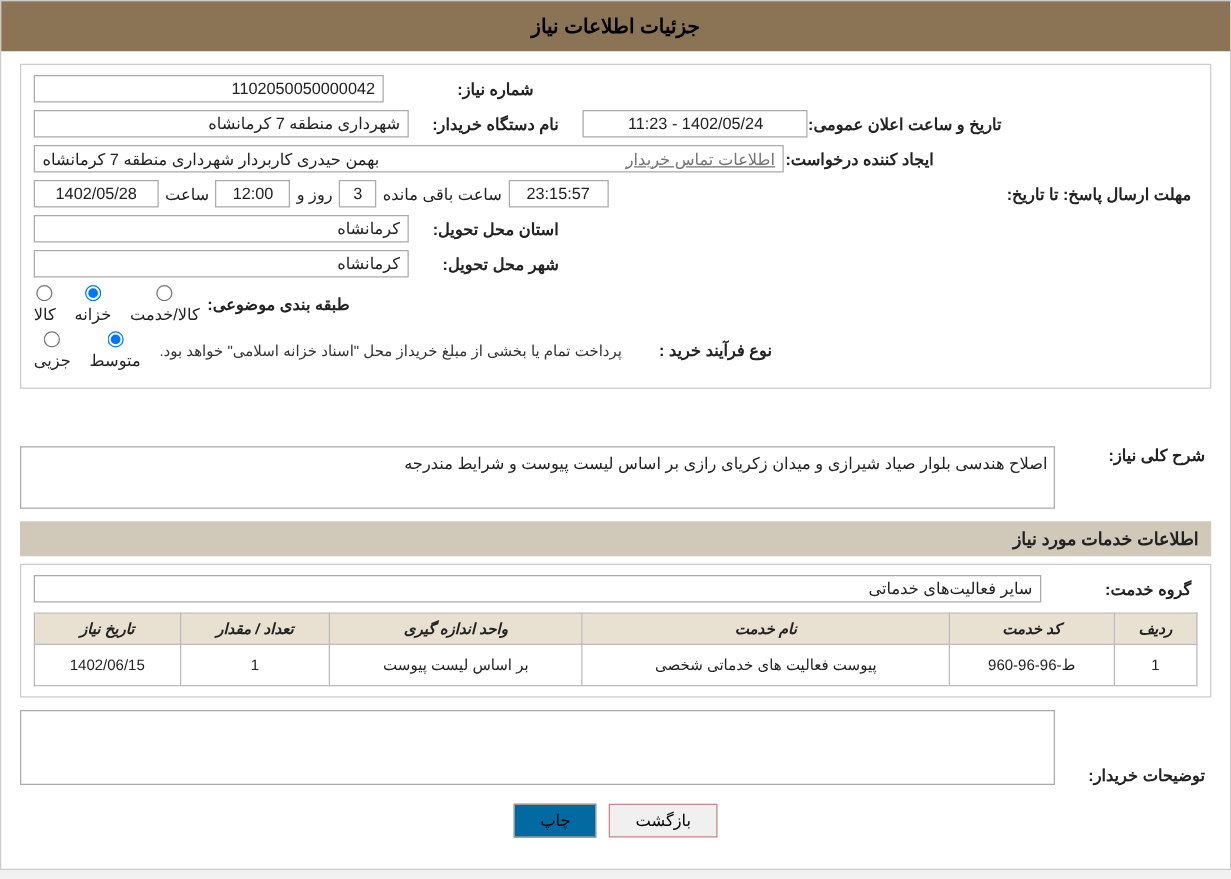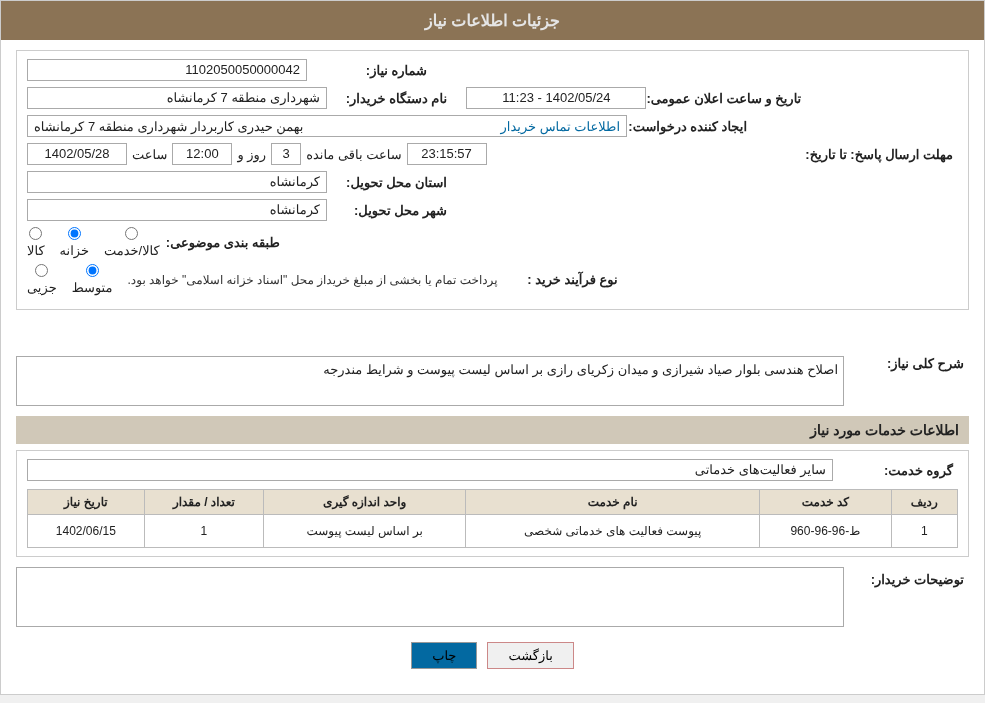--- a/index.html
+++ b/index.html
@@ -11,21 +11,21 @@
       color: #222;
     }
     .page-wrapper {
       max-width: 985px;
       margin: 0 auto;
       background: #fff;
       border: 1px solid #ccc;
     }
     .page-header {
       background: #8B7355;
-      color: #e5e5e5;
+      color: #000000;
       text-align: center;
       padding: 10px 0;
       font-size: 16px;
       font-weight: bold;
     }
     .content {
       padding: 10px 15px;
     }
     .form-section {
       border: 1px solid #ccc;
@@ -63,21 +63,22 @@
       justify-content: flex-end;
     }
     .small-input {
       border: 1px solid #aaa;
       padding: 2px 6px;
       min-height: 22px;
       background: #fff;
       text-align: center;
     }
     .link-style {
-      color: #0369a1;
+      color: #737373;
+      text-decoration: underline;
       cursor: pointer;
       text-align: center;
     }
     .section-title {
       background: #d0c8b8;
       padding: 6px 10px;
       font-weight: bold;
       font-size: 14px;
       margin-bottom: 6px;
       text-align: right;
@@ -125,20 +126,21 @@
       margin-top: 8px;
       font-size: 12px;
       direction: rtl;
     }
     .services-table th {
       background: #e8e0d0;
       border: 1px solid #bbb;
       padding: 5px 8px;
       text-align: center;
       font-weight: bold;
+      font-style: italic;
     }
     .services-table td {
       border: 1px solid #bbb;
       padding: 9px 8px;
       text-align: center;
     }
     .services-table tr:nth-child(even) td {
       background: #f9f7f3;
     }
     .footer-buttons {
@@ -285,21 +287,21 @@
               <td>ط-96-96-960</td>
               <td>پیوست فعالیت های خدماتی شخصی</td>
               <td>بر اساس لیست پیوست</td>
               <td>1</td>
               <td>1402/06/15</td>
             </tr>
           </tbody>
       </table>
     </div>
 
-    <div class="form-row" style="margin-bottom:10px; align-items:flex-start;">
+    <div class="form-row" style="margin-bottom:10px; align-items:flex-end;">
       <span class="form-label" style="padding-top:5px;">توضیحات خریدار:</span>
       <textarea class="textarea-field" style=""></textarea>
     </div>
 
     <div class="footer-buttons">
       <button class="btn btn-back">بازگشت</button>
       <button class="btn btn-print">چاپ</button>
     </div>
   </div>
 </div>

